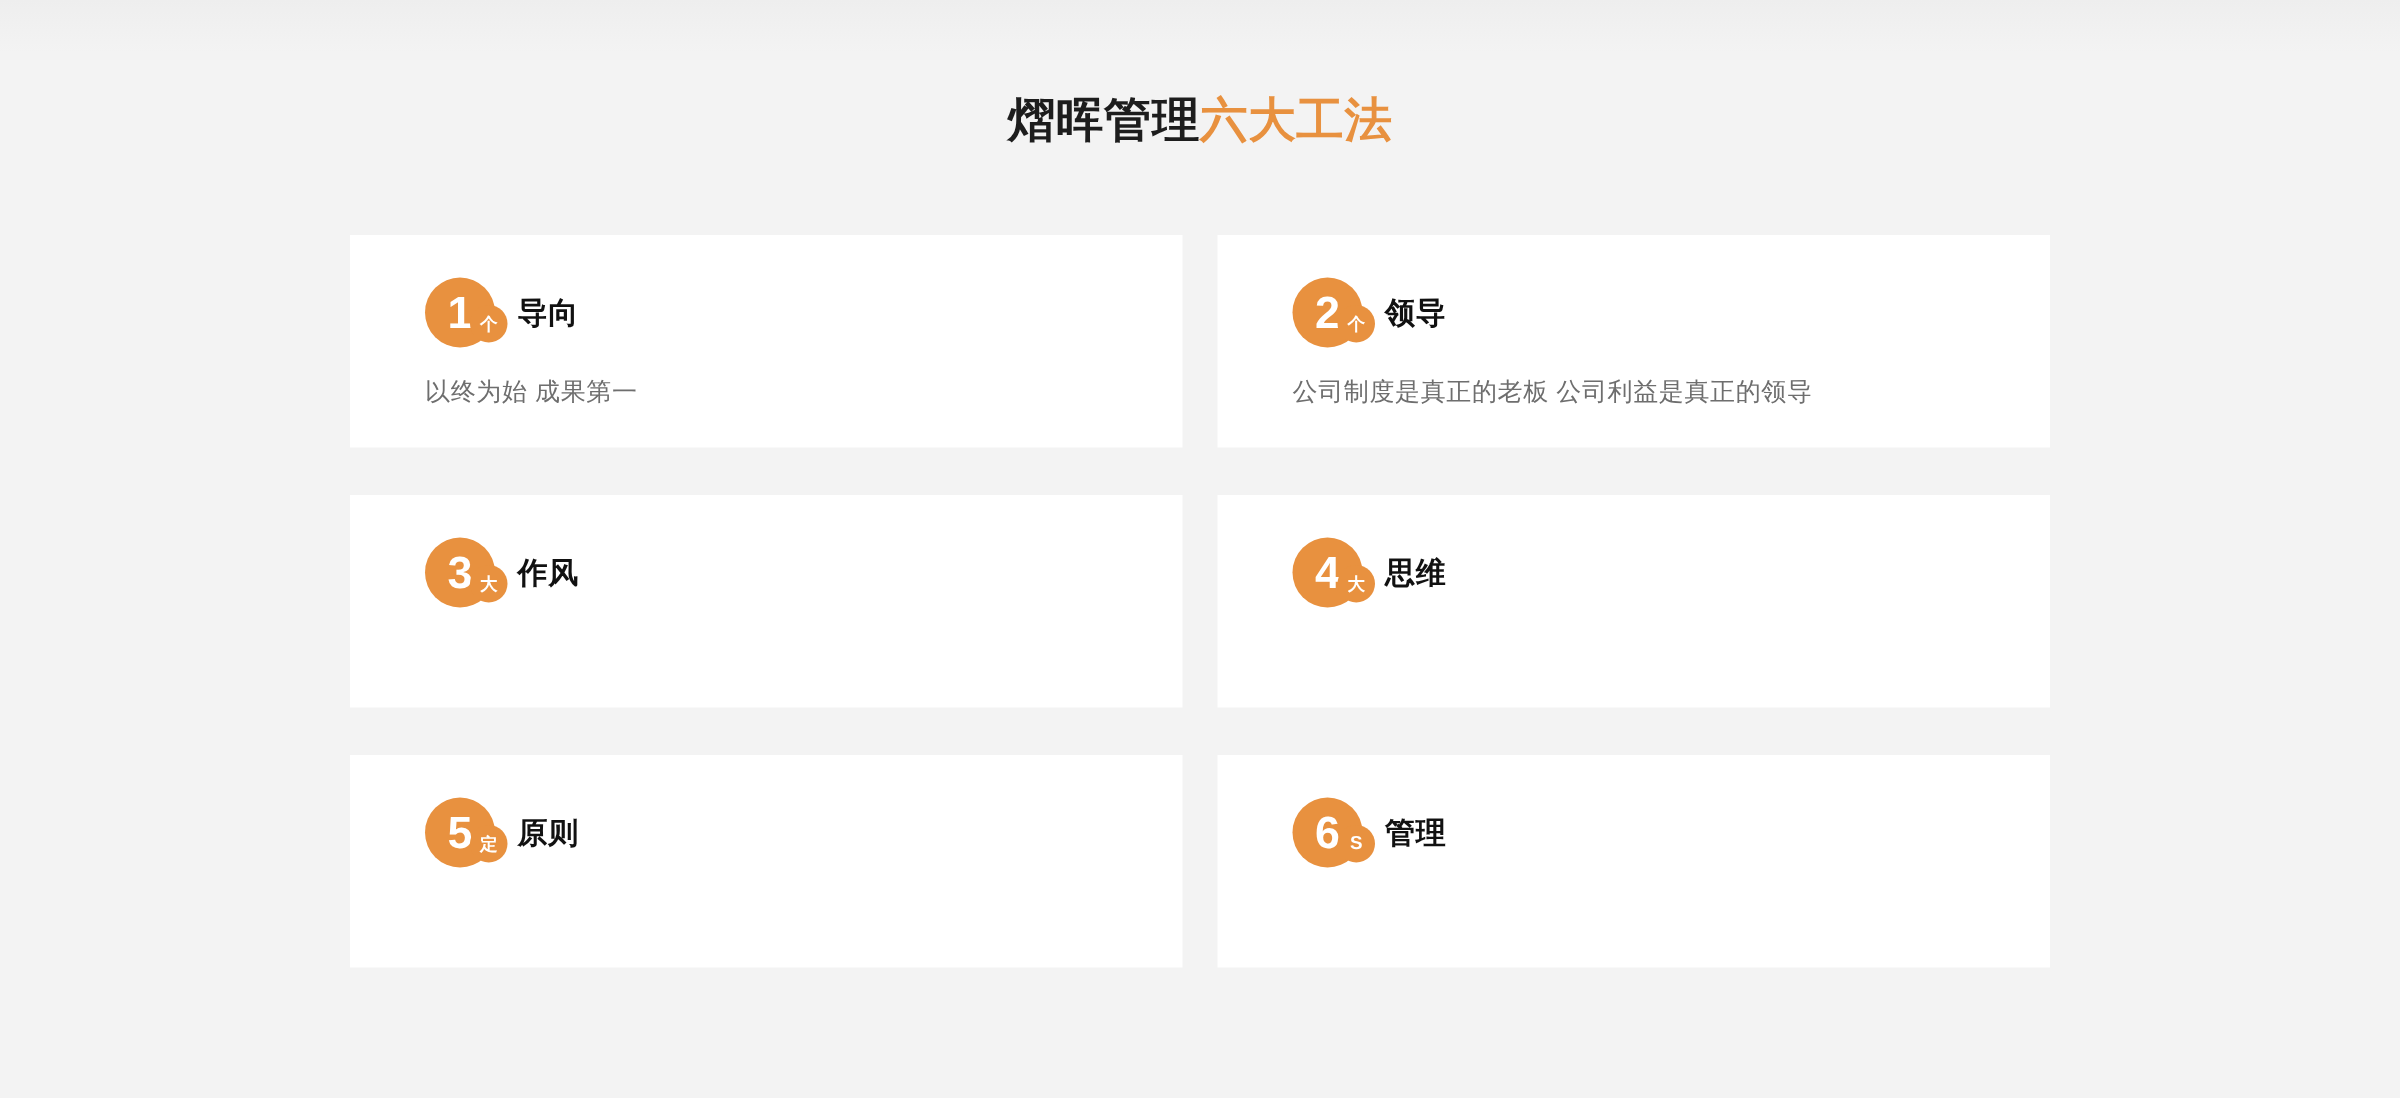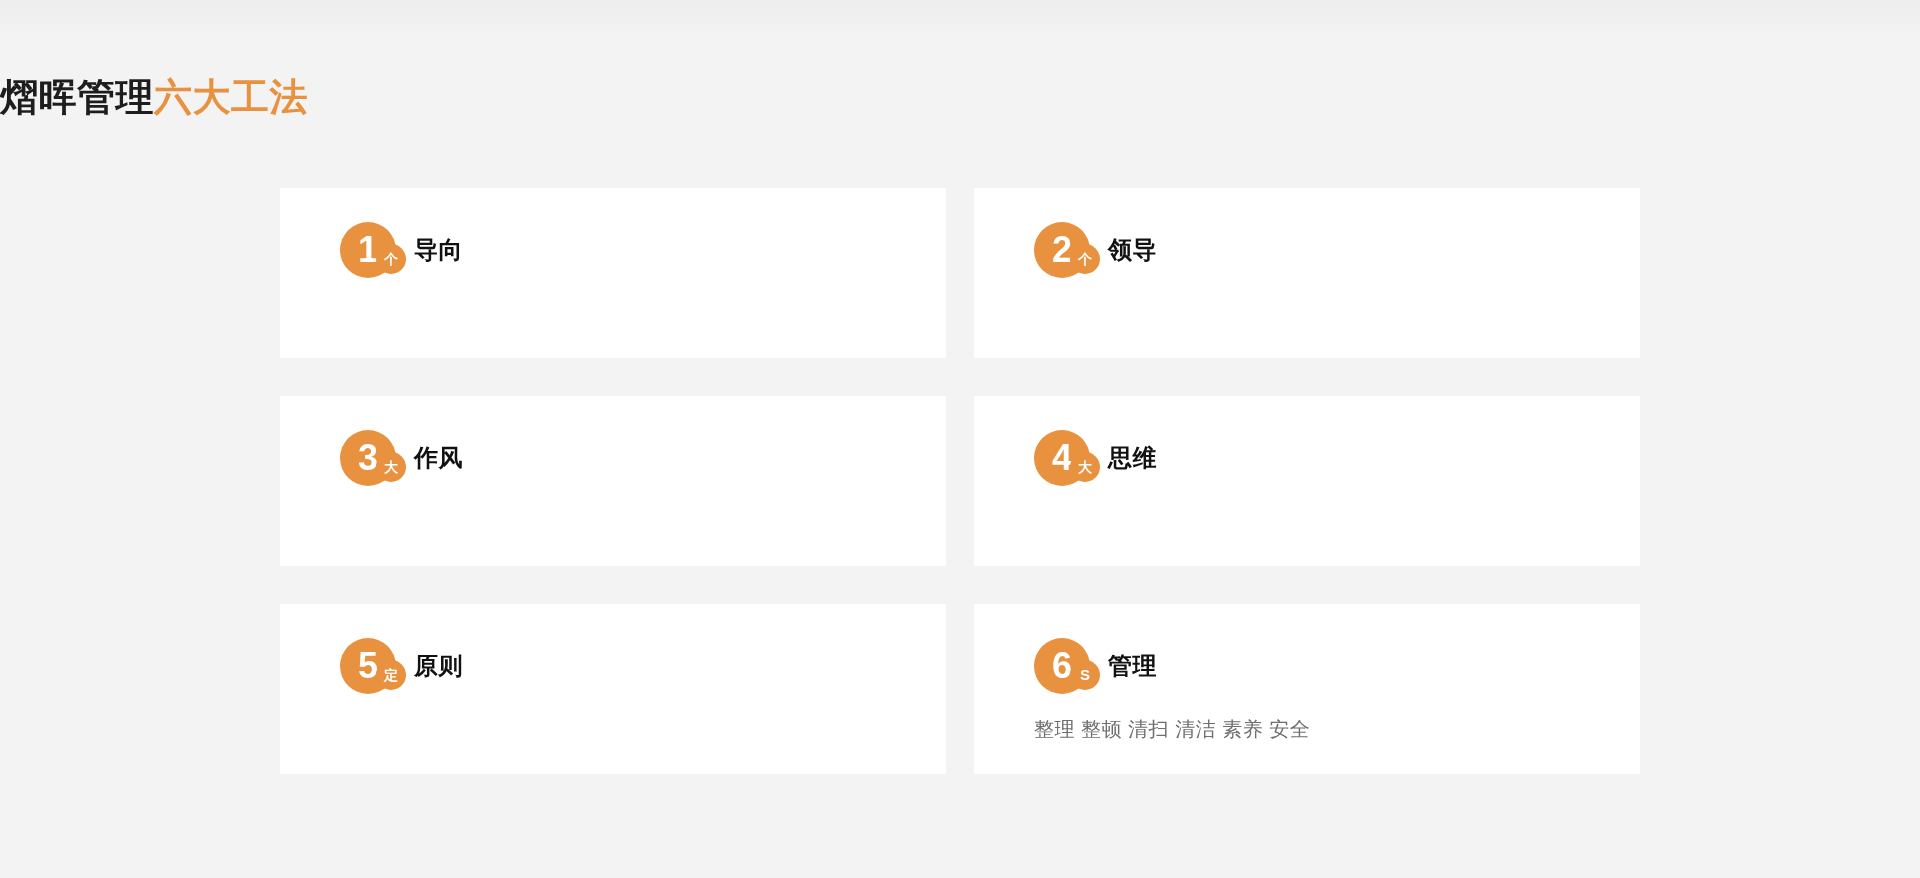--- a/index.html
+++ b/index.html
@@ -30,20 +30,21 @@
     position: relative;
     width: 1920px;
     height: 878px;
   }
 
   .page-title {
     position: absolute;
     top: 78px;
     left: 0;
     width: 1920px;
+    text-align: center;
     font-size: 38px;
     font-weight: bold;
     letter-spacing: 0.5px;
     line-height: 1;
     white-space: nowrap;
   }
   .page-title .t-dark  { color: #1d1d1d; }
   .page-title .t-accent{ color: #e8913f; }
 
   .card-grid {
@@ -138,30 +139,32 @@
   <div class="card-grid">
 
     <div class="card">
       <div class="card-head">
         <div class="badge">
           <div class="badge-main">1</div>
           <div class="badge-sub">个</div>
         </div>
         <div class="card-title">导向</div>
       </div>
+      <div class="card-desc">以终为始  成果第一</div>
     </div>
 
     <div class="card">
       <div class="card-head">
         <div class="badge">
           <div class="badge-main">2</div>
           <div class="badge-sub">个</div>
         </div>
         <div class="card-title">领导</div>
       </div>
+      <div class="card-desc">公司制度是真正的老板  公司利益是真正的领导</div>
     </div>
 
     <div class="card">
       <div class="card-head">
         <div class="badge">
           <div class="badge-main">3</div>
           <div class="badge-sub">大</div>
         </div>
         <div class="card-title">作风</div>
       </div>
@@ -188,17 +191,16 @@
     </div>
 
     <div class="card">
       <div class="card-head">
         <div class="badge">
           <div class="badge-main">6</div>
           <div class="badge-sub latin">S</div>
         </div>
         <div class="card-title">管理</div>
       </div>
-      <div class="card-desc">整理  整顿  清扫  清洁  素养  安全</div>
     </div>
 
   </div>
 </div>
 
 </body></html>

